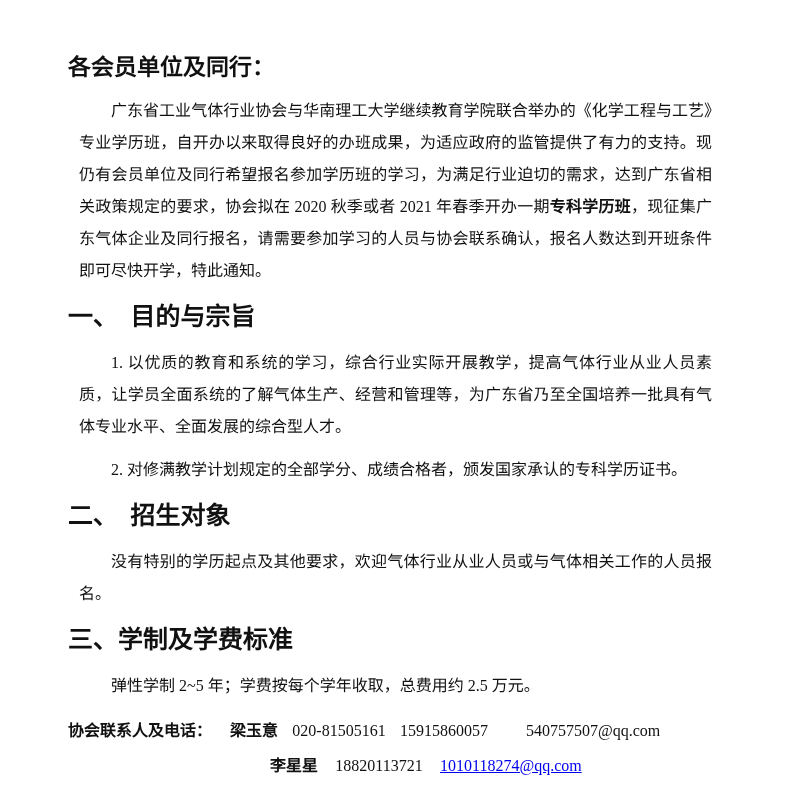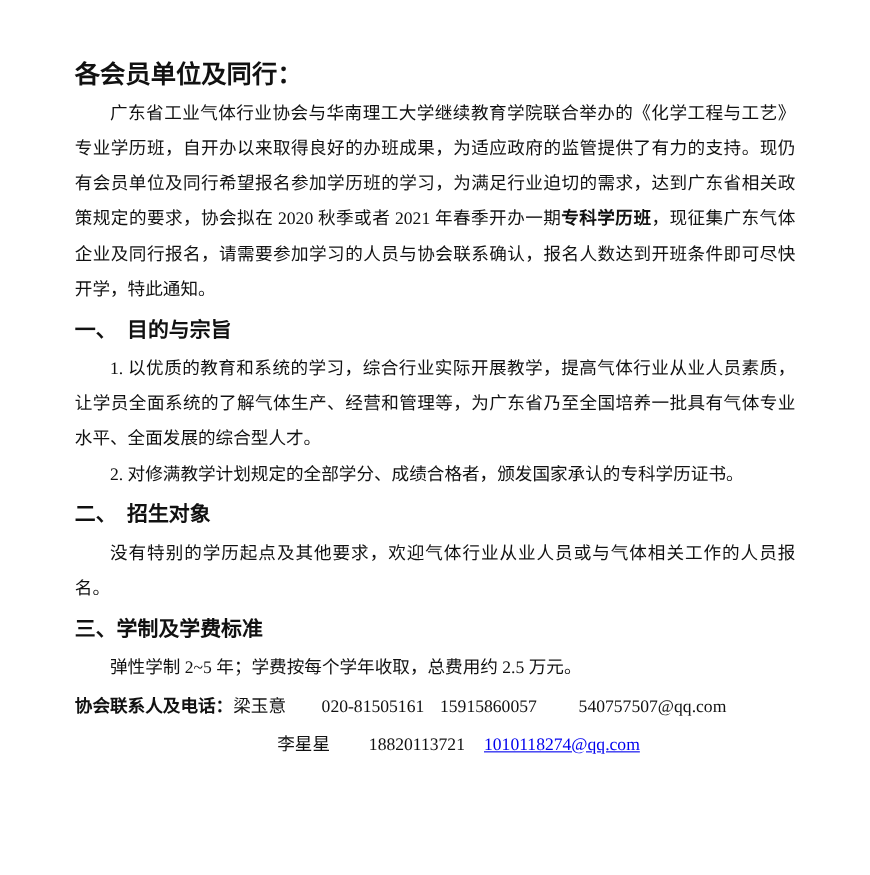--- a/index.html
+++ b/index.html
@@ -27,40 +27,40 @@
     letter-spacing:1px;
   }
   .title-line{display:block;}
   .salutation{
     margin:0 0 4px 0;
     font-size:23px;
     font-weight:bold;
     line-height:32px;
   }
   .body-para{
-    margin:0;
+    margin:11px;
     text-align:justify;
     text-justify:inter-ideograph;
   }
   .indent{text-indent:2em;}
   .section-heading{
     margin:2px 0 0 0;
-    font-size:19px;
+    font-size:25px;
     font-weight:bold;
     line-height:38px;
   }
   .contact-block{margin-top:1px;}
   .contact-row{
     display:flex;
     align-items:baseline;
     line-height:35px;
     white-space:nowrap;
   }
   .contact-row .label{font-weight:bold;}
-  .contact-row .c-name{font-weight:normal;display:inline-block;width:66px;}
+  .contact-row .c-name{font-weight:bold;display:inline-block;width:66px;text-align:right;}
   .contact-row .c-phone{display:inline-block;width:122px;text-align:center;}
   .contact-row .c-phone2{display:inline-block;width:126px;}
   .contact-row.row2{margin-left:184px;}
   .email-link{
     color:var(--link-color,#0000ee);
     text-decoration:underline;
     cursor:pointer;
   }
 </style>
 </head>

